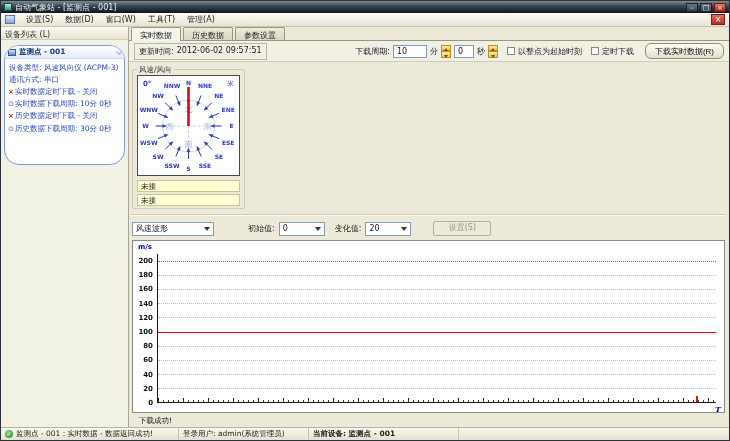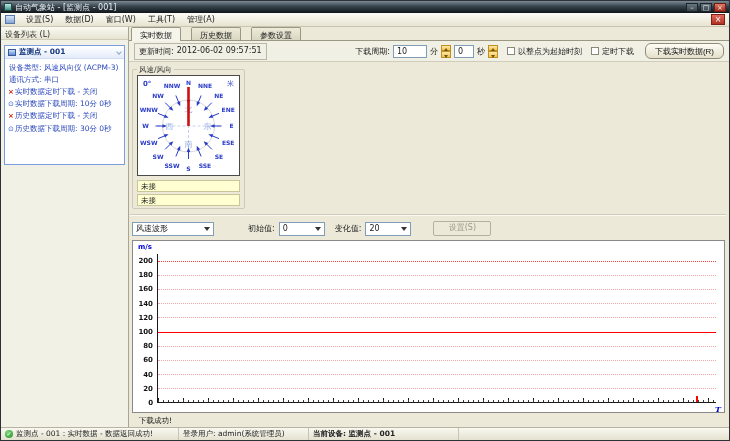--- a/index.html
+++ b/index.html
@@ -17,36 +17,36 @@
   
   .menubar { height:14px; display:flex; align-items:center; padding:0 3px; background:linear-gradient(#fdfcf6,#e7e4d2); border-bottom:1px solid #c8c5b2; font-size:8px; color:#222; }
   .mdi-icon { width:10px; height:9px; margin:0 5px 0 1px; background:linear-gradient(#d7e5f8,#87a6d6); border:1px solid #5878ac; }
   .menu-item { padding:2px 6px; }
   .mdi-close { margin-left:auto; width:14px; height:11px; margin-right:1px; text-align:center; font-size:8px; line-height:10px; color:#fff; background:linear-gradient(#e2685a,#b03124); border:1px solid #7c2117; }
 
   
   .body { position:absolute; top:26px; bottom:13px; left:0; right:0; display:flex; }
   .sidebar { width:128px; background:#f2f1e5; border-right:1px solid #a8a595; }
   .sidebar-header { height:13px; padding:2px 4px; font-size:8px; color:#333; background:linear-gradient(#fbfaf3,#e6e3d1); border-bottom:1px solid #cfccba; }
-  .device-panel { margin:5px 3px 0 3px; background:#fff; border:1px solid #7d9ce0; border-radius:0; height:120px; font-size:7.5px; overflow:hidden; }
+  .device-panel { margin:5px 3px 0 3px; background:#fff; border:1px solid #7d9ce0; border-radius:15px; height:120px; font-size:7.5px; overflow:hidden; }
   .device-header { display:flex; align-items:center; height:13px; padding:0 3px; color:#16387f; font-weight:bold; background:linear-gradient(#ffffff,#e4ecfa); border-bottom:1px solid #cfdcf4; }
   .device-icon { width:8px; height:7px; margin-right:3px; background:linear-gradient(#cfe2ff,#5f8ad0); border:1px solid #38589c; }
   .chev-icon { margin-left:auto; width:4px; height:4px; border-right:1px solid #8fa6cc; border-bottom:1px solid #8fa6cc; transform:rotate(45deg); }
   .device-lines { padding:3px 2px; line-height:1.6; color:#2b48bb; }
   .dev-line { display:flex; align-items:baseline; white-space:nowrap; }
   .li-icon { width:8px; text-align:center; flex:0 0 8px; font-size:7px; }
   .li-x { color:#cc2211; font-weight:bold; }
   .li-clock { color:#3366cc; }
   .no-icon { padding-left:2px; }
 
   .main { flex:1; position:relative; background:#ece9d8; }
 
   
   .tabs { position:absolute; top:0; left:0; right:0; height:14px; display:flex; padding-left:2px; border-bottom:1px solid #9a9782; }
-  .tab { padding:2px 8px 0 8px; margin-right:10px; font-size:8px; color:#222; background:linear-gradient(#eeebd9,#d9d6c2); border:1px solid #9a9782; border-bottom:none; border-radius:2px 2px 0 0; }
+  .tab { padding:2px 8px 0 8px; margin-right:2px; font-size:8px; color:#222; background:linear-gradient(#eeebd9,#d9d6c2); border:1px solid #9a9782; border-bottom:none; border-radius:2px 2px 0 0; }
   .tab.active { background:#f6f5ec; position:relative; top:0px; height:14px; z-index:2; }
 
   
   .toolbar { position:absolute; top:14px; left:0; right:0; height:21px; display:flex; align-items:center; gap:3px; padding:0 5px; background:#f1f0e5; border-bottom:1px solid #cfccbb; font-size:8px; color:#222; }
   .update-box { display:flex; gap:3px; padding:2px 4px; border:1px solid #bab7a8; }
   .tb-spacer { flex:1; }
   .tbox { display:flex; align-items:center; height:13px; padding:0 3px; background:#fff; border:1px solid #7f9db9; }
   .tbox.min { width:34px; } .tbox.sec { width:20px; }
   .spinner { width:10px; height:13px; display:flex; flex-direction:column; }
   .spin { flex:1; position:relative; background:linear-gradient(#ffeaa9,#f1c24d); border:1px solid #bf8f23; }

